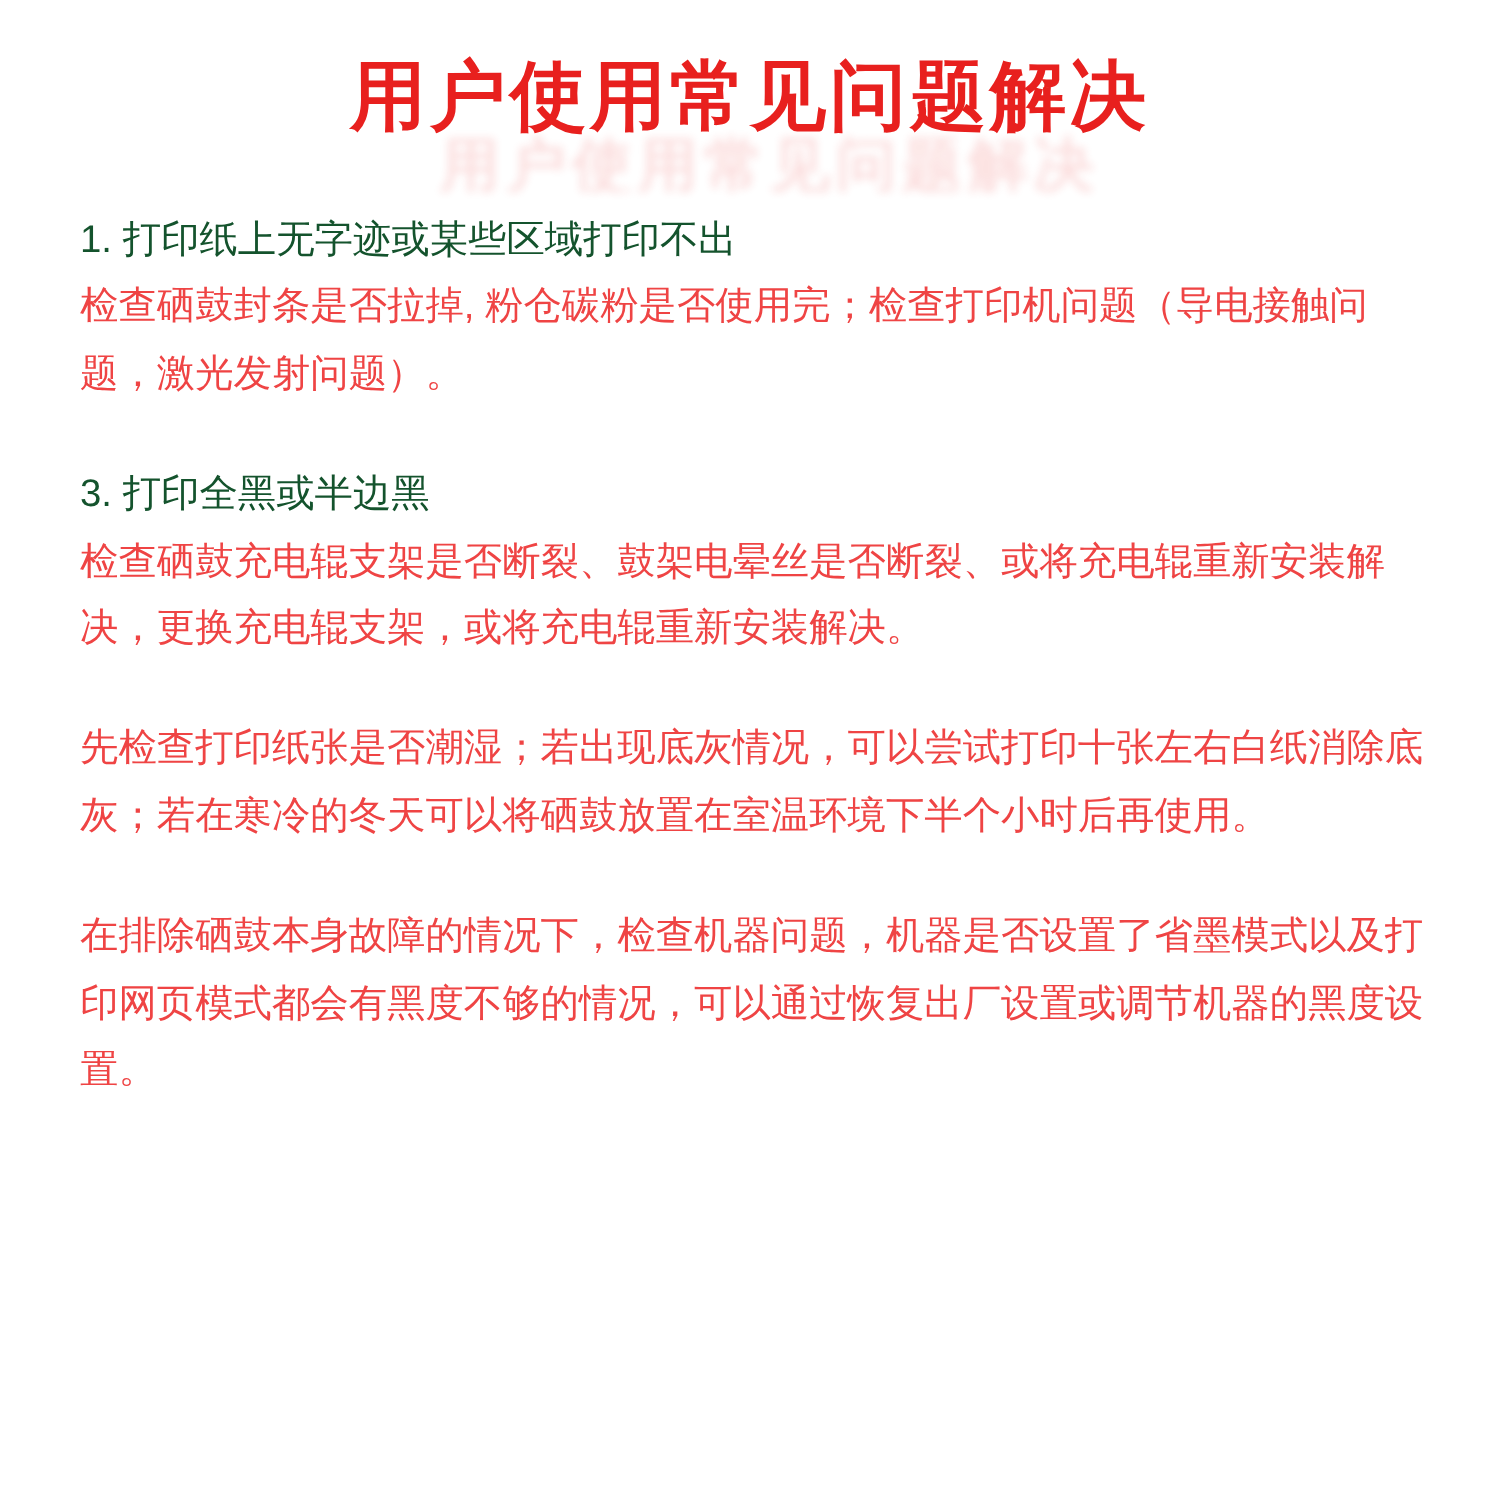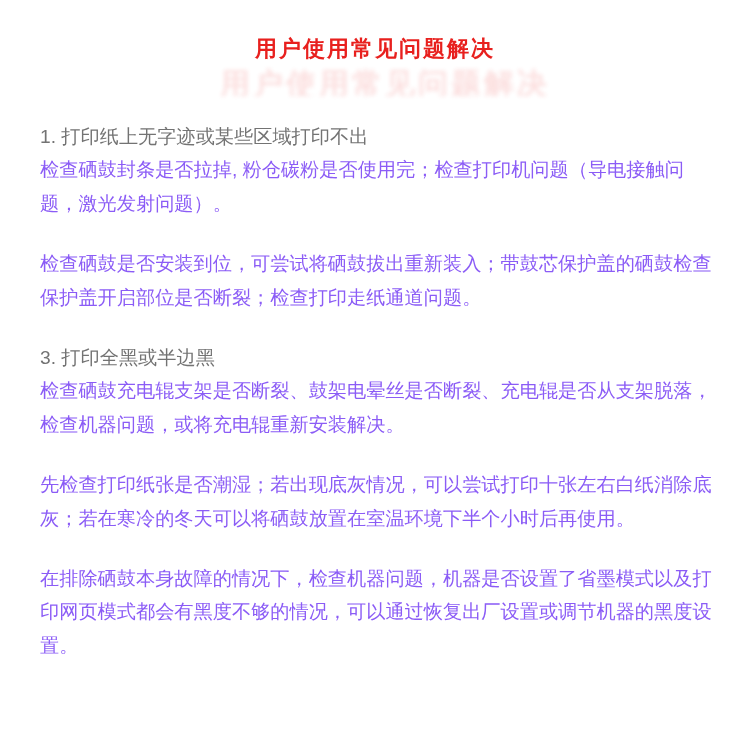--- a/index.html
+++ b/index.html
@@ -17,21 +17,21 @@
     position: relative;
     width: 750px;
     height: 748px;
     background: #ffffff;
     overflow: hidden;
   }
   .title {
     margin: 0;
     padding-top: 32px;
     text-align: center;
-    font-size: 22px;
+    font-size: 38px;
     line-height: 34px;
     font-weight: bold;
     letter-spacing: 2px;
     color: #e8201e;
   }
   
   .title-ghost {
     position: absolute;
     top: 62px;
     left: 10px;
@@ -56,53 +56,51 @@
     color: #262626;
     font-size: 19.2px;
     line-height: 33.4px;
   }
   .sec {
     margin: 0 0 27px 0;
   }
   .sec-h {
     font-size: 19.2px;
     line-height: 33.4px;
-    color: #737373;
-    margin-top: 16px;
+    color: #14532d;
   }
   .sec-b {
     font-size: 19.2px;
     line-height: 33.4px;
-    color: #8b5cf6;
+    color: #ef4444;
     text-align: left;
   }
 </style>
 </head>
 <body>
 
 <div class="page">
 
   <h1 class="title">用户使用常见问题解决</h1>
 
   <div class="title-ghost">用户使用常见问题解决</div>
 
   <div class="content">
 
     <section class="sec">
       <div class="sec-h">1. 打印纸上无字迹或某些区域打印不出</div>
       <div class="sec-b">检查硒鼓封条是否拉掉, 粉仓碳粉是否使用完；检查打印机问题（导电接触问题，激光发射问题）。</div>
     </section>
 
     <section class="sec">
-      <div class="sec-b">检查硒鼓是否安装到位，可尝试将硒鼓拔出重新装入；带鼓芯保护盖的硒鼓检查保护盖开启部位是否断裂；检查打印走纸通道问题。</div>
     </section>
 
     <section class="sec">
       <div class="sec-h">3. 打印全黑或半边黑</div>
-      <div class="sec-b">检查硒鼓充电辊支架是否断裂、鼓架电晕丝是否断裂、充电辊是否从支架脱落，检查机器问题，或将充电辊重新安装解决。</div>
+      <div class="sec-b">检查硒鼓充电辊支架是否断裂、鼓架电晕丝是否断裂、或将充电辊重新安装解决，更换充电辊支架，或将充电辊重新安装解决。</div>
     </section>
 
     <section class="sec">
       <div class="sec-b">先检查打印纸张是否潮湿；若出现底灰情况，可以尝试打印十张左右白纸消除底灰；若在寒冷的冬天可以将硒鼓放置在室温环境下半个小时后再使用。</div>
     </section>
 
     <section class="sec">
       <div class="sec-b">在排除硒鼓本身故障的情况下，检查机器问题，机器是否设置了省墨模式以及打印网页模式都会有黑度不够的情况，可以通过恢复出厂设置或调节机器的黑度设置。</div>
     </section>
 

